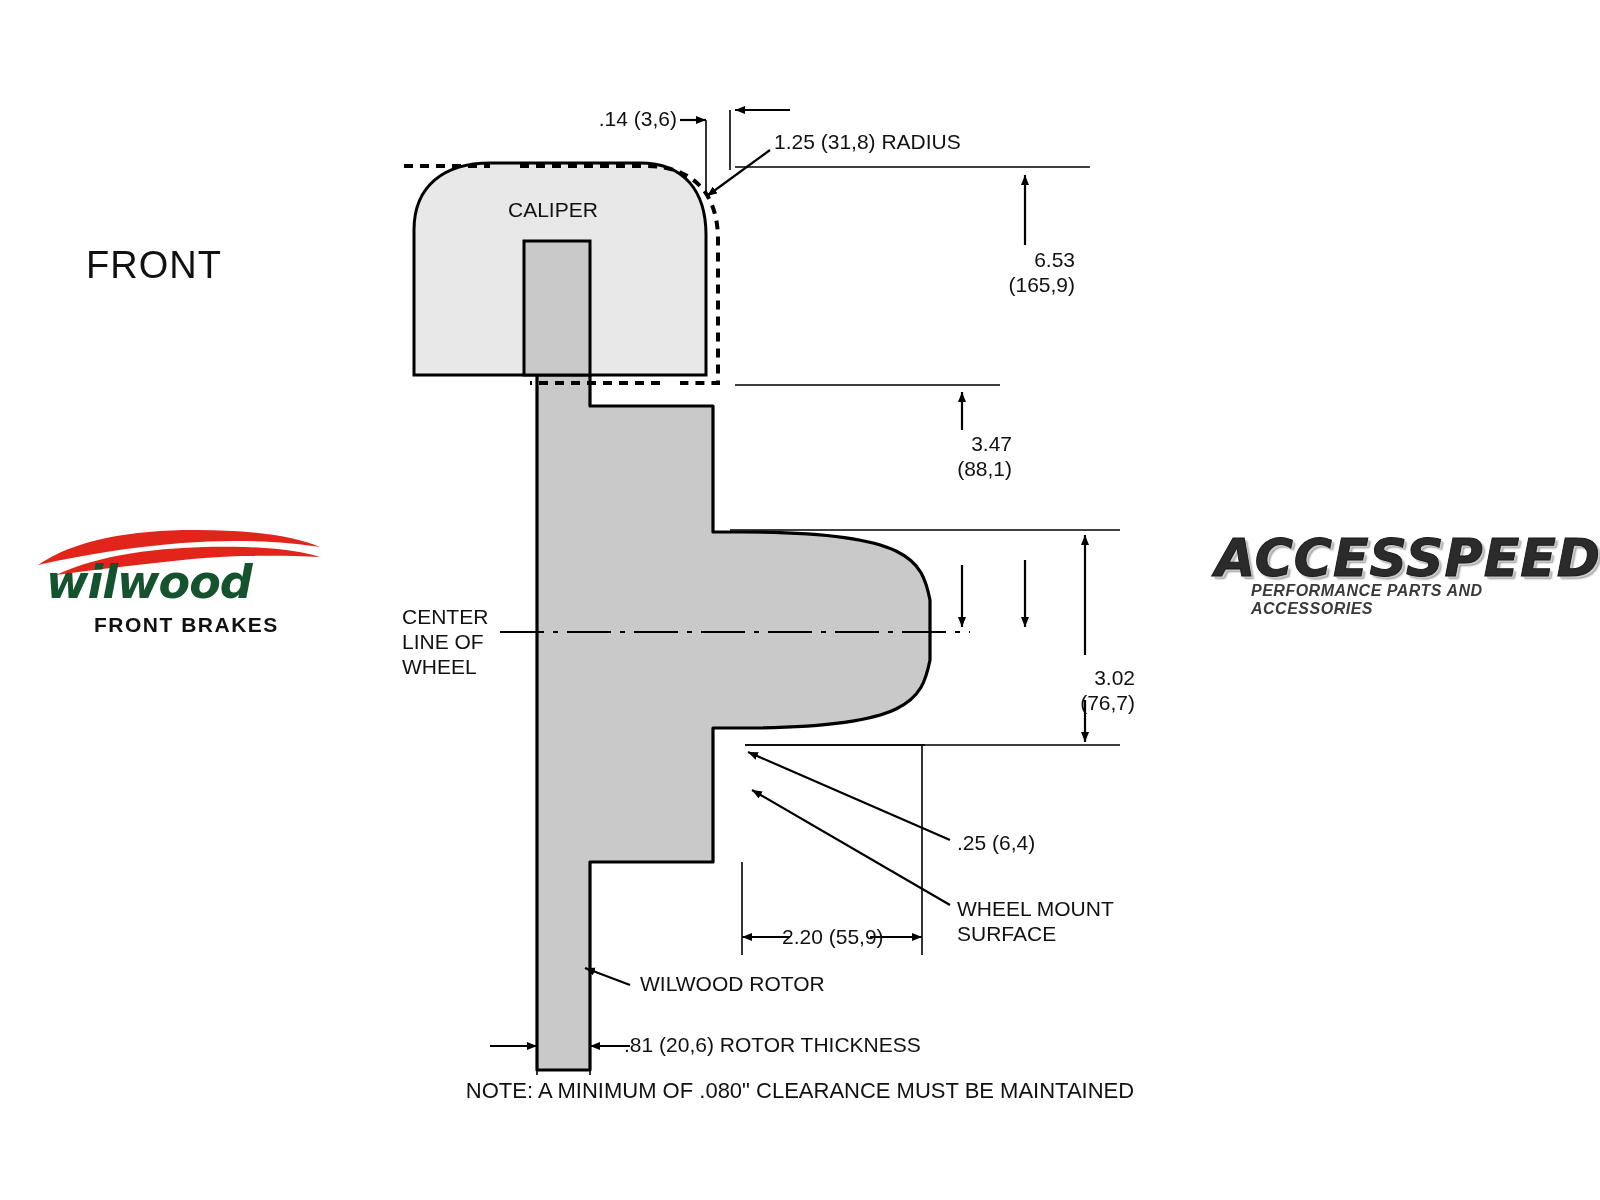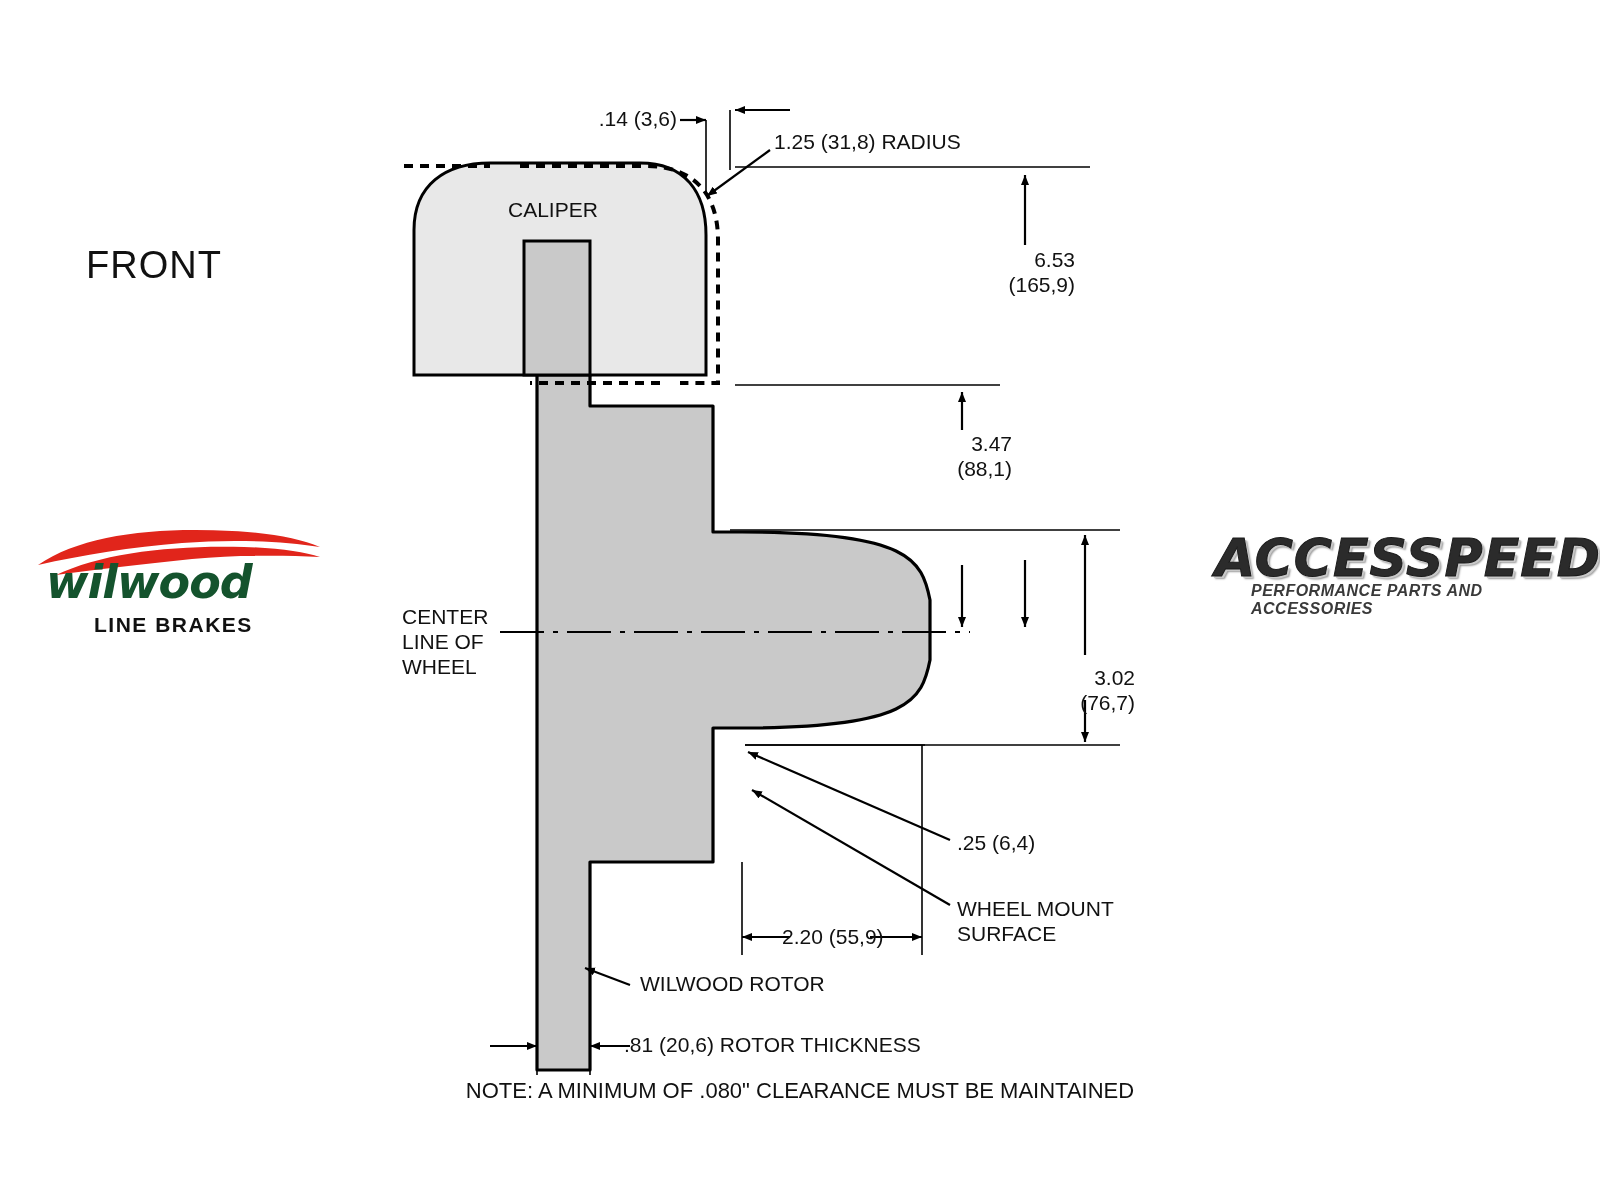--- a/index.html
+++ b/index.html
@@ -276,21 +276,21 @@
   <div class="txt lbl" style="left:624px; top:1033px;">.81 (20,6) ROTOR THICKNESS</div>
 
   <div class="txt note" style="top:1078px;">NOTE: A MINIMUM OF .080" CLEARANCE MUST BE MAINTAINED</div>
 
   <div id="wilwood-logo">
     <svg class="ww-swoosh" viewBox="0 0 290 55">
       <path d="M6,40 C50,10 120,2 200,6 C240,8 268,14 288,22 C250,16 200,14 150,18 C100,22 50,30 6,40 Z" fill="#e1251b"></path>
       <path d="M24,50 C70,28 140,20 212,22 C248,23 272,27 288,32 C250,30 205,30 160,34 C110,39 62,45 24,50 Z" fill="#e1251b"></path>
     </svg>
     <div class="ww-word">wilwood</div>
-    <div class="ww-sub">LINE BRAKES</div>
+    <div class="ww-sub">FRONT BRAKES</div>
   </div>
 
   <div id="accesspeed-logo">
     <div class="ap-word">ACCESSPEED</div>
     <div class="ap-sub">PERFORMANCE PARTS AND ACCESSORIES</div>
   </div>
 
 </div>
 
 </body></html>

